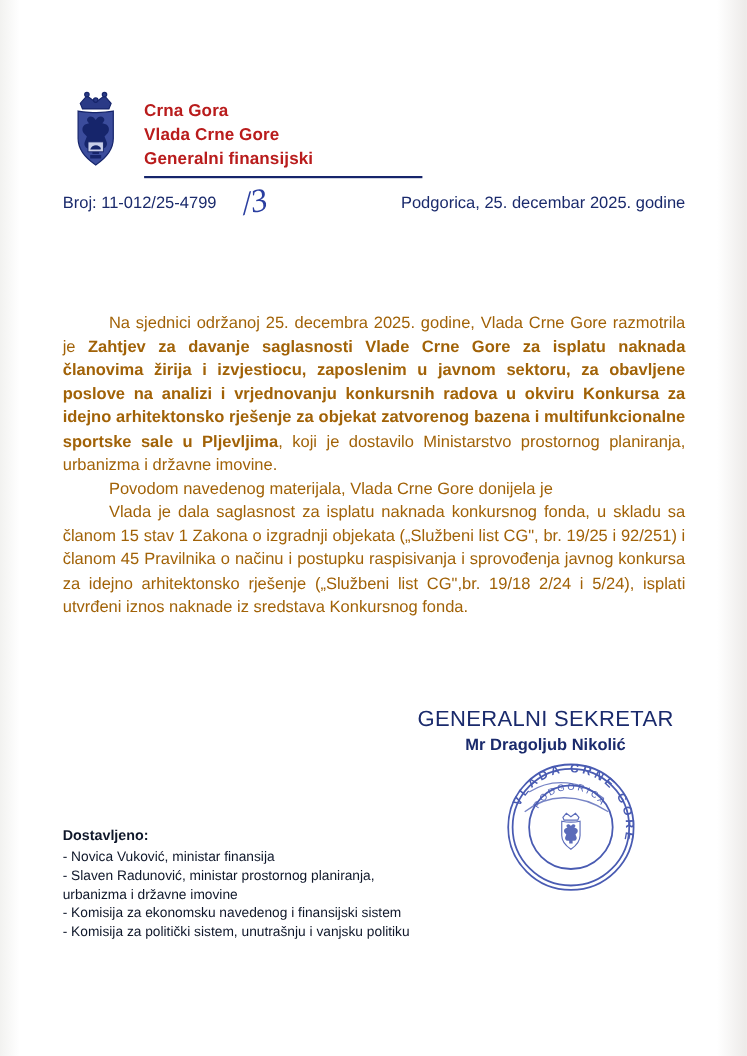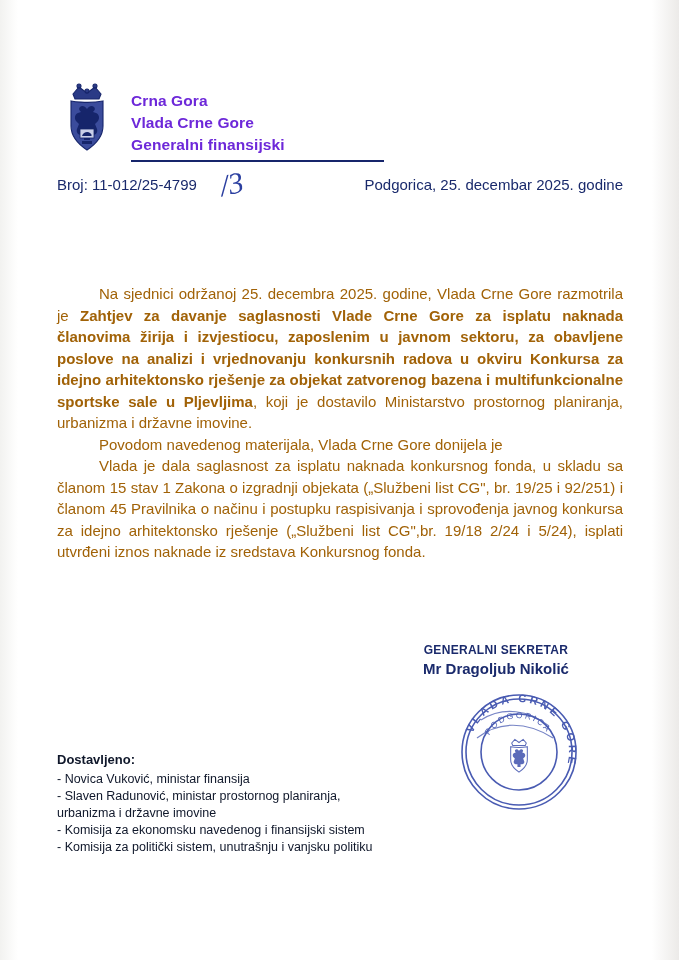--- a/index.html
+++ b/index.html
@@ -49,21 +49,21 @@
   }
   .coat svg { display: block; }
   .lh-text {
     margin-left: 14px;
     padding-top: 8px;
   }
   .lh-line {
     font-size: 15.5px;
     font-weight: bold;
     line-height: 22px;
-    color: #6d28d9;
+    color: #b91c1c;
     letter-spacing: 0.1px;
     white-space: nowrap;
   }
   .lh-rule {
     position: absolute;
     left: 74px;
     top: 78px;
     width: 253px;
     height: 2px;
     background: #16256b;
@@ -122,22 +122,22 @@
 
   
   .sign {
     position: absolute;
     right: 53px;
     top: 643px;
     text-align: center;
     width: 260px;
   }
   .sign .title {
-    font-size: 12px;
-    font-weight: bold;
+    font-size: 20px;
+    font-weight: normal;
     letter-spacing: 0.3px;
   }
   .sign .name {
     font-size: 15px;
     font-weight: bold;
     margin-top: 3px;
   }
 
   
   .stamp {

